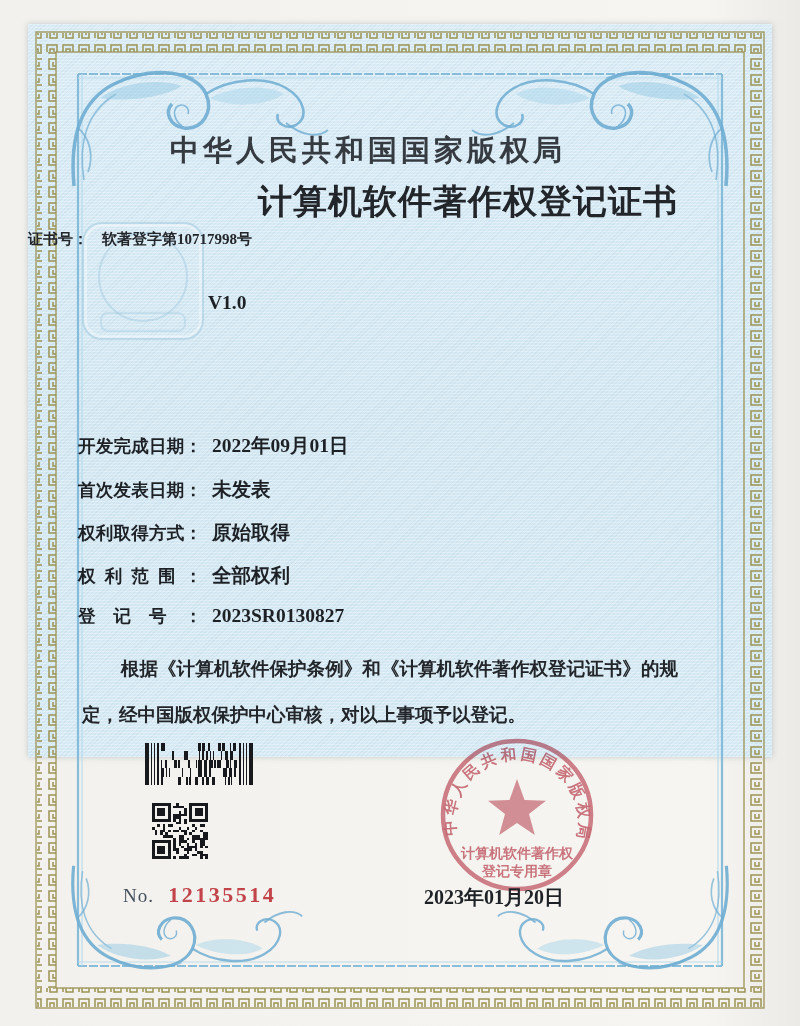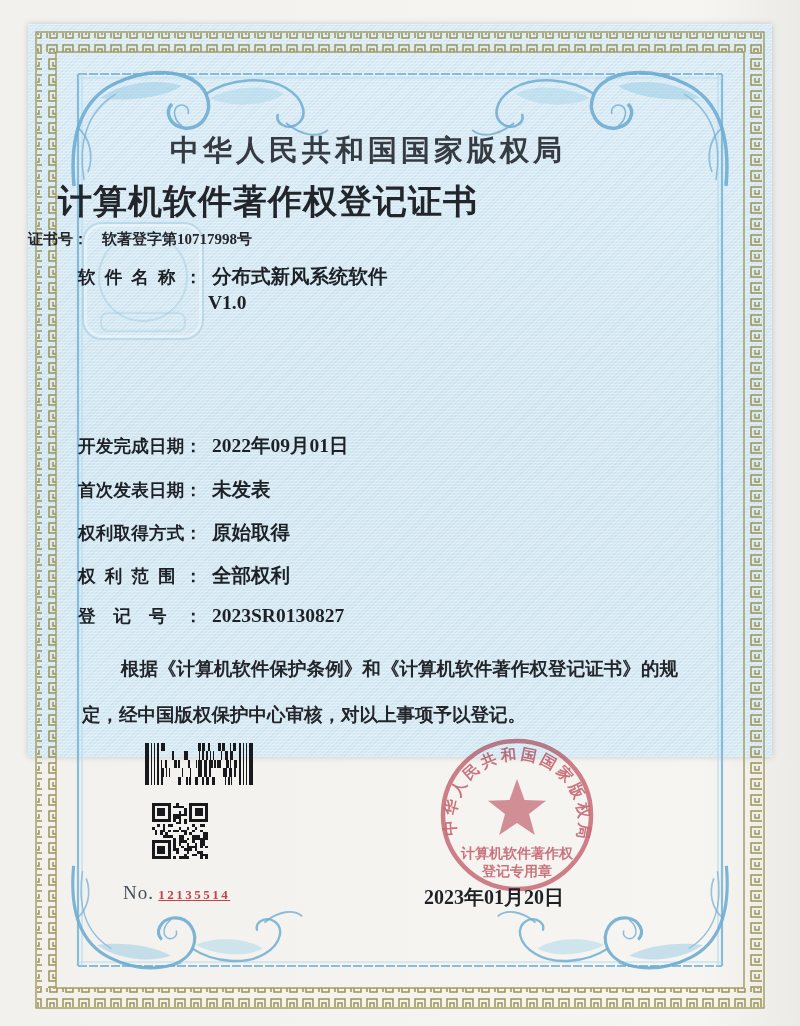--- a/index.html
+++ b/index.html
@@ -32,21 +32,21 @@
     content:"";position:absolute;left:16px;bottom:6px;width:82px;height:16px;
     border:2px solid rgba(150,195,220,.32);border-radius:8px;
   }
   
   .txt{position:absolute;z-index:2;color:#1d2126;}
   .authority{
     left:30px;top:107px;width:620px;text-align:center;
     font-size:29px;font-weight:bold;letter-spacing:4px;color:#363b42;
   }
   .doctitle{
-    left:30px;top:155px;width:620px;text-align:left;
+    left:30px;top:155px;width:620px;text-align:right;
     font-size:34px;font-weight:bold;letter-spacing:1px;color:#22252a;
   }
   .certno{
     left:0;top:206px;width:632px;text-align:left;
     font-size:15px;font-weight:bold;color:#23262b;
   }
   .certno .gap{display:inline-block;width:14px;}
   .frow{position:absolute;left:50px;white-space:nowrap;font-weight:bold;color:#1d2126;}
   .flabel{
     display:inline-block;width:124px;font-size:17.5px;
@@ -62,21 +62,21 @@
   .barcode{position:absolute;left:117px;top:719px;z-index:2;}
   .qrcode{position:absolute;left:124px;top:779px;z-index:2;}
   
   .seal{position:absolute;left:407px;top:709px;z-index:3;mix-blend-mode:multiply;opacity:.9;}
   .issue-date{
     left:376px;top:860px;width:180px;text-align:center;
     font-size:20px;font-weight:bold;color:#1e2126;z-index:4;
   }
   .serial{left:95px;top:858px;font-size:17px;z-index:2;white-space:nowrap;}
   .serial .pfx{color:#44505c;font-size:19px;letter-spacing:1px;}
-  .serial .num{color:#c2444a;font-weight:bold;letter-spacing:2.5px;margin-left:0;font-size:13px;text-decoration:underline;}
+  .serial .num{color:#c2444a;font-weight:bold;letter-spacing:2.5px;margin-left:10px;font-size:22px;}
 </style>
 </head>
 <body>
 
 <div class="paper">
 
   <svg class="frame-svg" width="744" height="992" viewBox="0 0 744 992" aria-hidden="true">
     <defs>
       <pattern id="mea" width="16" height="18" patternUnits="userSpaceOnUse">
         <path d="M3,14 V3 H13 V14 H6 V7 H10 V11" fill="none" stroke="#9c9354" stroke-width="1.5"></path>
@@ -126,24 +126,20 @@
   </svg>
 
   <div class="emboss"></div>
 
   <div class="txt authority">中华人民共和国国家版权局</div>
   <div class="txt doctitle">计算机软件著作权登记证书</div>
   <div class="txt certno">
     <span>证书号：</span><span class="gap"></span><span>软著登字第10717998号</span>
   </div>
 
-  <div class="frow txt" style="top:239px">
-    <span class="flabel">软件名称：</span>
-    <span class="fvalue">分布式新风系统软件</span>
-  </div>
   <div class="version txt">V1.0</div>
 
 
   <div class="frow txt" style="top:408px">
     <span class="flabel">开发完成日期：</span>
     <span class="fvalue">2022年09月01日</span>
   </div>
 
   <div class="frow txt" style="top:452px">
     <span class="flabel">首次发表日期：</span>

